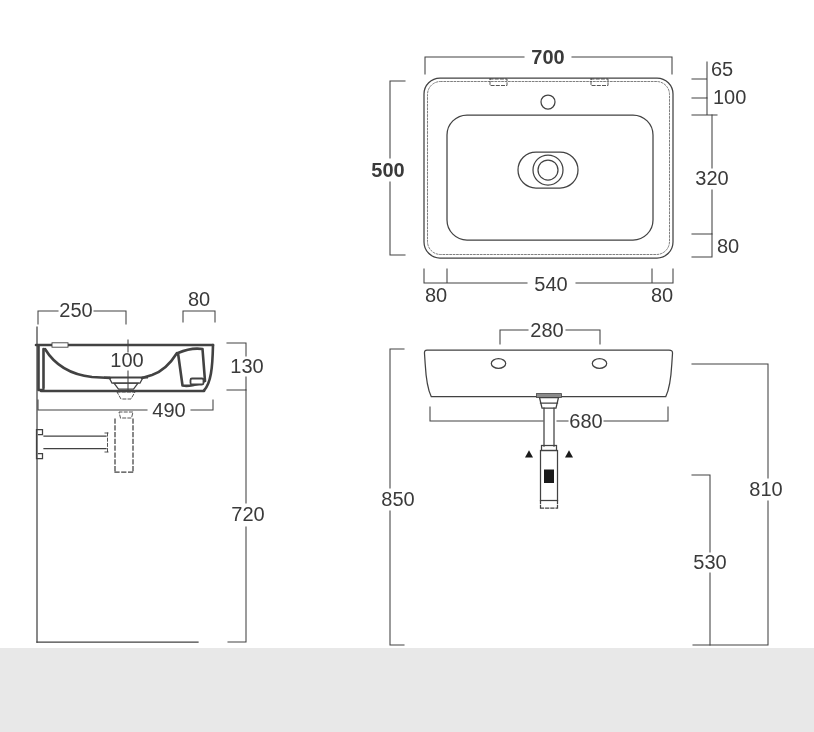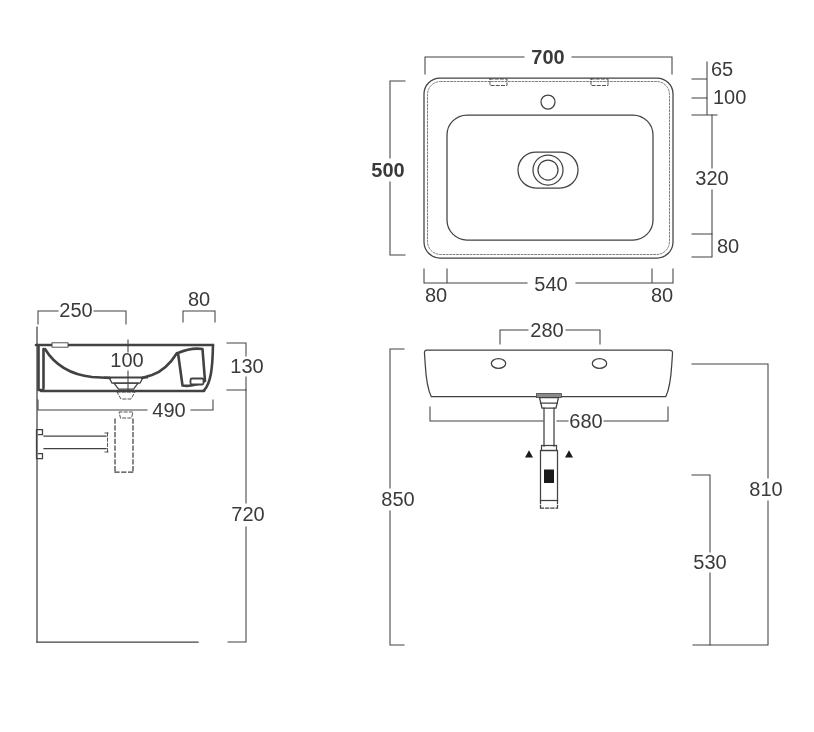--- a/index.html
+++ b/index.html
@@ -1,16 +1,16 @@
 <!DOCTYPE html>
 <html style="--line: #424242; --dark: #1a1a1a; --bg: #ffffff;"><head>
 <meta charset="utf-8">
 <style>
   html,body{margin:0;padding:0;background:#e8e8e8;}
-  .canvas{width:814px;height:732px;background:var(--bg,#ffffff);position:relative;margin:0;}
+  .canvas{width:814px;height:648px;background:var(--bg,#ffffff);position:relative;margin:0;}
   svg{display:block;}
   svg text{font-family:"Liberation Sans","DejaVu Sans",sans-serif;font-size:20px;fill:#3a3a3a;}
   svg text.b{font-weight:700;}
   .ln{fill:none;stroke:var(--line,#424242);stroke-width:1.25px;stroke-linecap:square;}
   .thin{stroke-width:0.9px;}
   .dim{stroke-width:1.05px;}
   .thk{fill:none;stroke:var(--line,#424242);stroke-width:2.6px;stroke-linejoin:round;stroke-linecap:round;}
   .thk2{fill:none;stroke:var(--line,#424242);stroke-width:1.8px;stroke-linejoin:round;}
   .d1{stroke-dasharray:3 2.2;}
   .d2{stroke-dasharray:4 2.8;}

